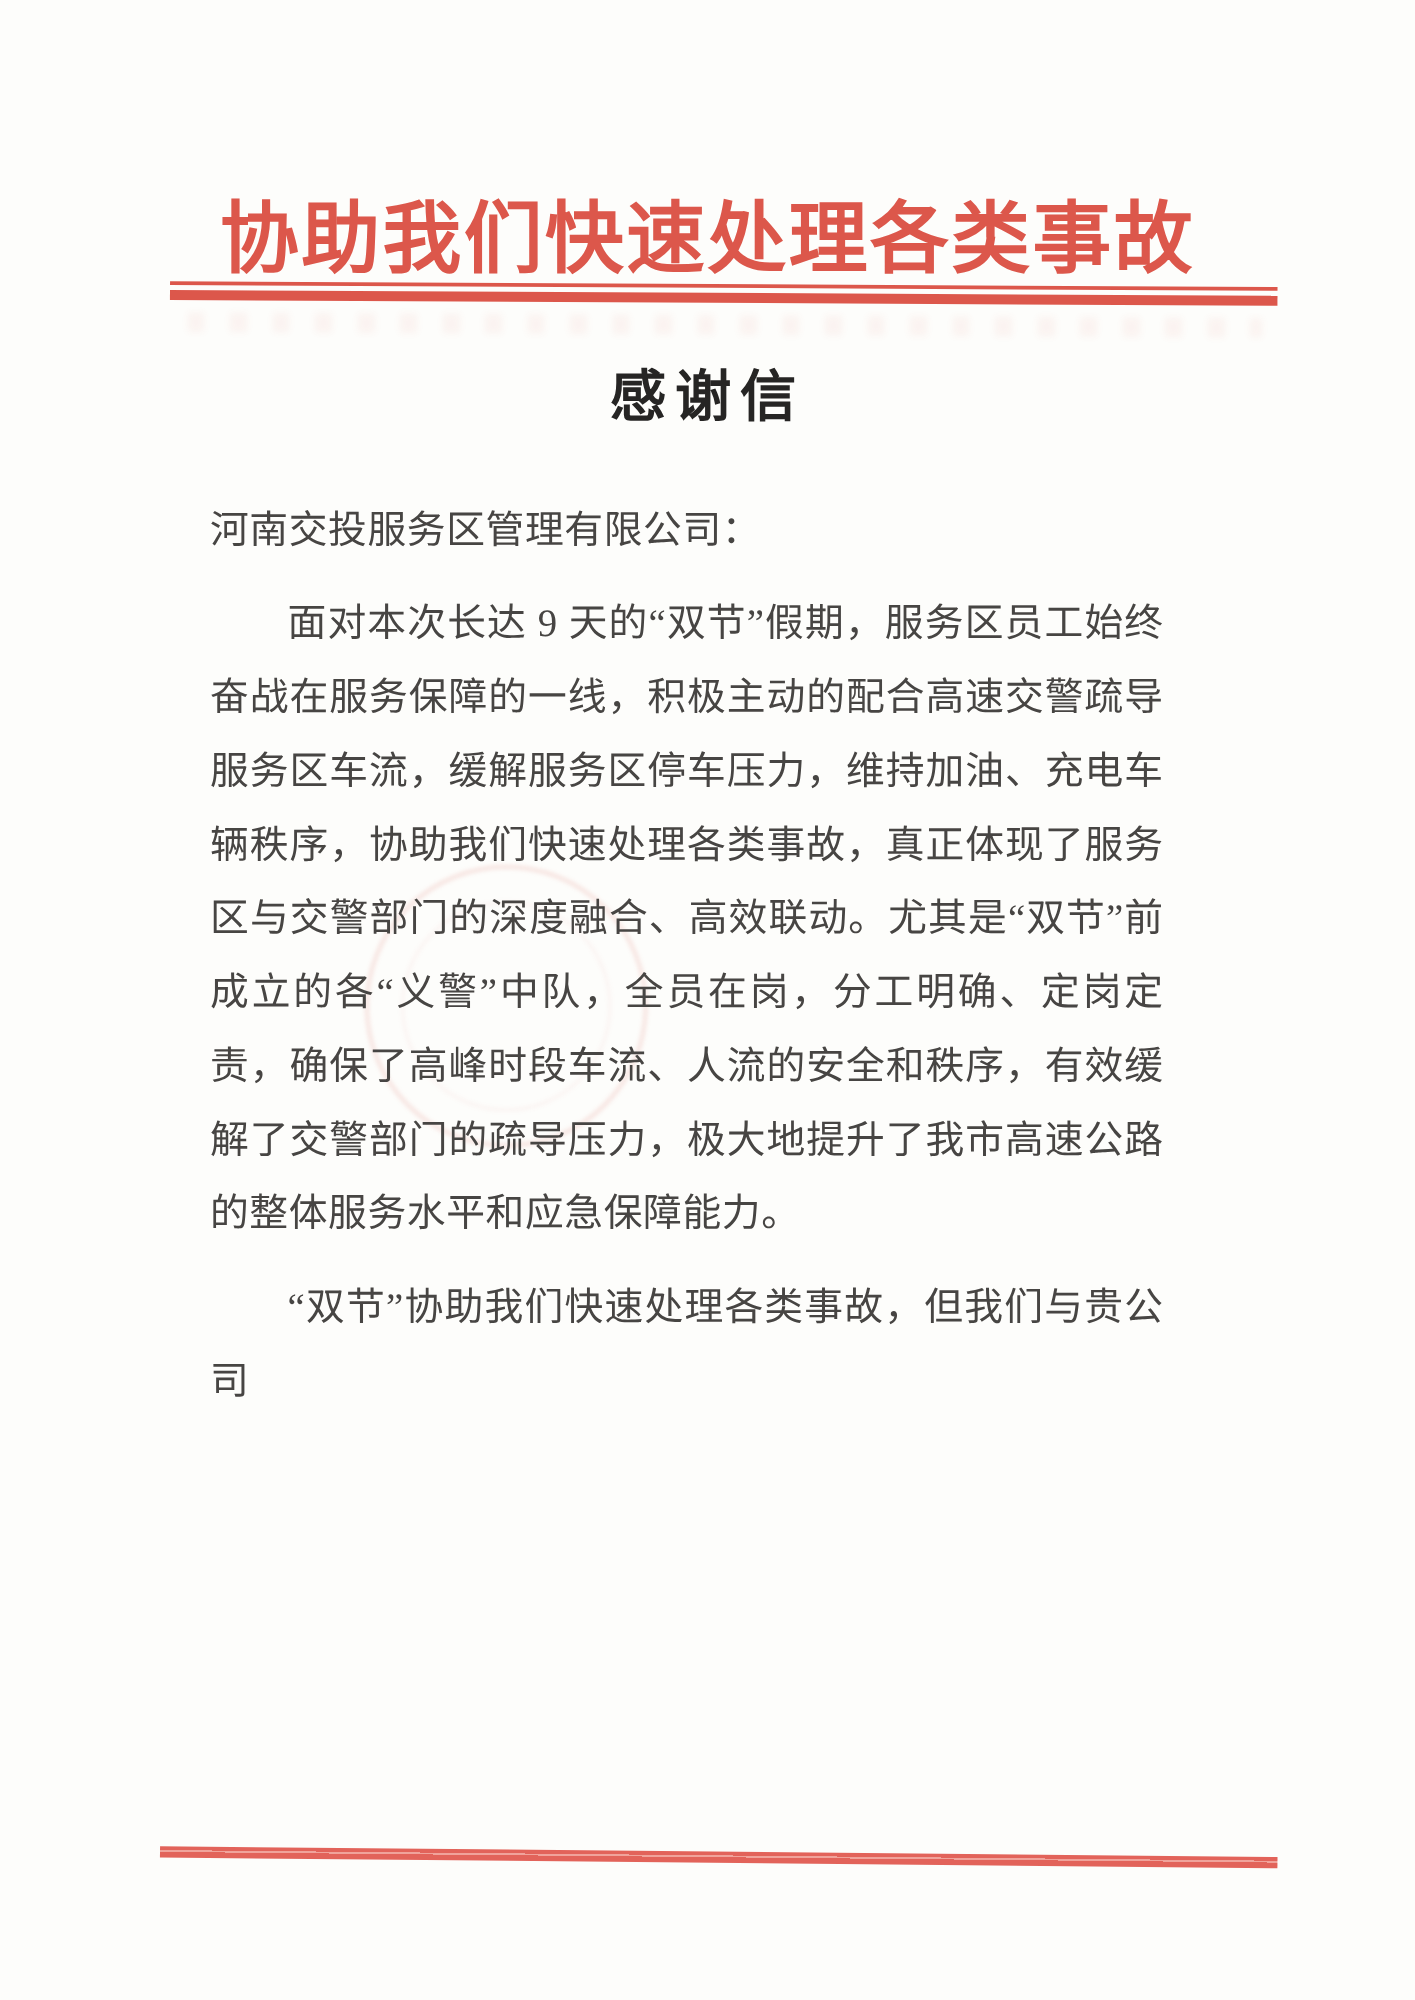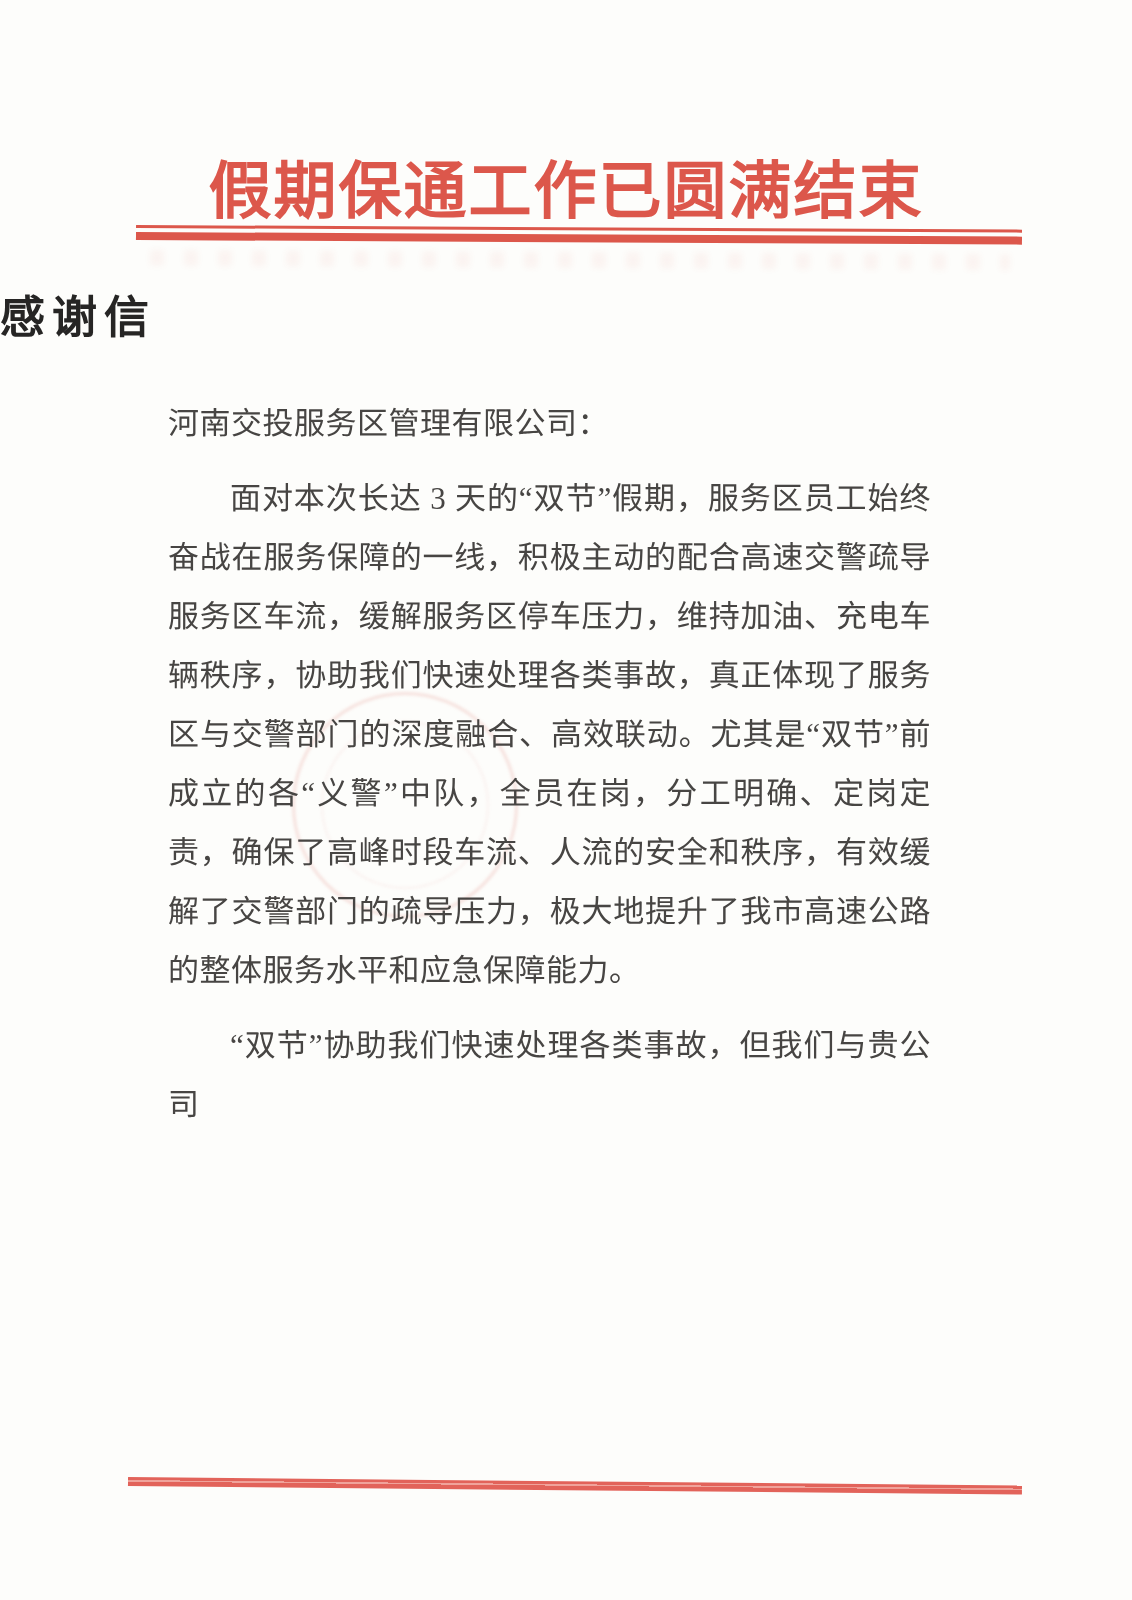--- a/index.html
+++ b/index.html
@@ -38,21 +38,21 @@
   .ghost{
     position:absolute;top:252px;left:150px;width:860px;height:16px;
     background:repeating-linear-gradient(90deg,
       rgba(220,87,75,.20) 0 14px, rgba(220,87,75,0) 14px 34px);
     filter:blur(3px);opacity:.28;
     transform:rotate(0.3deg);
   }
   
   .title{
     position:absolute;top:281px;left:0;width:100%;
-    margin:0;
+    margin:0;text-align:center;
     font-family:"Liberation Sans","DejaVu Sans",sans-serif;
     font-weight:bold;
     font-size:45px;
     letter-spacing:7px;
     color:var(--title-text);
   }
   
   .body{
     position:absolute;top:378px;left:152px;width:795px;
     font-size:31px;
@@ -82,35 +82,35 @@
     background:linear-gradient(to bottom,
       var(--footer-red) 0 3px, #f0a39b 3px 4.5px, var(--footer-red) 4.5px 9px);
     transform:rotate(0.55deg);transform-origin:left center;
   }
 </style>
 </head>
 <body>
 
 <div class="page">
 
-  <div class="agency">假期保通工作已圆满结束</div>
+  <div class="agency">协助我们快速处理各类事故</div>
 
   <div class="rules">
     <div class="rule-thin"></div>
     <div class="rule-gap"></div>
     <div class="rule-thick"></div>
   </div>
 
   <div class="ghost"></div>
 
   <h1 class="title">感谢信</h1>
 
   <div class="seal"></div>
 
   <div class="body">
     <p class="recipient">河南交投服务区管理有限公司：</p>
-    <p class="para">面对本次长达 3 天的“双节”假期，服务区员工始终奋战在服务保障的一线，积极主动的配合高速交警疏导服务区车流，缓解服务区停车压力，维持加油、充电车辆秩序，协助我们快速处理各类事故，真正体现了服务区与交警部门的深度融合、高效联动。尤其是“双节”前成立的各“义警”中队，全员在岗，分工明确、定岗定责，确保了高峰时段车流、人流的安全和秩序，有效缓解了交警部门的疏导压力，极大地提升了我市高速公路的整体服务水平和应急保障能力。</p>
+    <p class="para">面对本次长达 9 天的“双节”假期，服务区员工始终奋战在服务保障的一线，积极主动的配合高速交警疏导服务区车流，缓解服务区停车压力，维持加油、充电车辆秩序，协助我们快速处理各类事故，真正体现了服务区与交警部门的深度融合、高效联动。尤其是“双节”前成立的各“义警”中队，全员在岗，分工明确、定岗定责，确保了高峰时段车流、人流的安全和秩序，有效缓解了交警部门的疏导压力，极大地提升了我市高速公路的整体服务水平和应急保障能力。</p>
     <p class="para">“双节”协助我们快速处理各类事故，但我们与贵公司</p>
   </div>
 
   <div class="footer-rule"></div>
 
 </div>
 
 </body></html>

